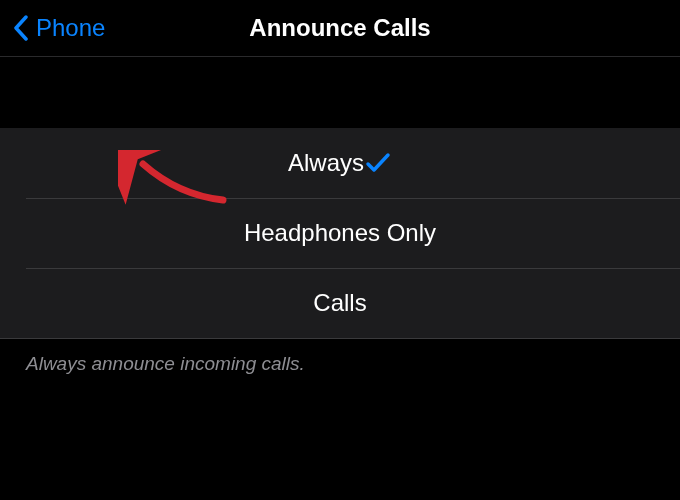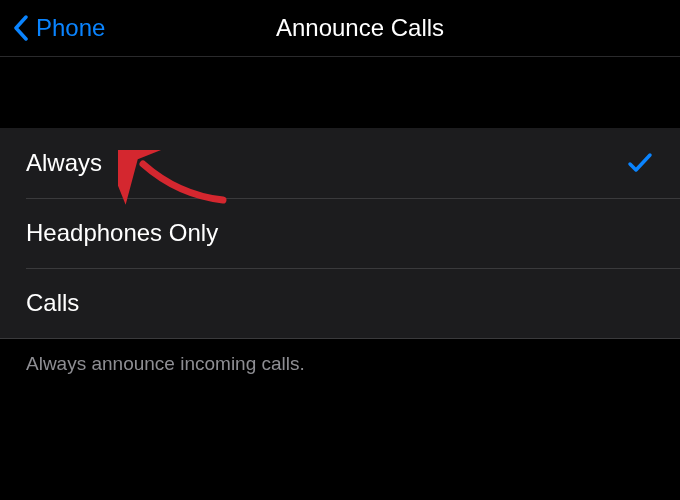--- a/index.html
+++ b/index.html
@@ -47,35 +47,34 @@
     .back-chevron svg {
       width: 16px;
       height: 26px;
     }
     .nav-title {
       position: absolute;
       left: 50%;
       transform: translateX(-50%);
       color: #fff;
       font-size: 24px;
-      font-weight: 400;
-      margin-left: 20px;
+      font-weight: 700;
     }
     .spacer {
       height: 72px;
       background: #000;
       border-top: 1px solid #2a2a2c;
     }
     .list {
       background: #1c1c1e;
     }
     .list-item {
       display: flex;
       align-items: center;
-      justify-content: space-between;
+      justify-content: center;
       height: 70px;
       padding: 12px 26px;
       cursor: pointer;
       position: relative;
     }
     .list-item + .list-item::before {
       content: "";
       position: absolute;
       top: 0;
       left: 26px;
@@ -98,20 +97,21 @@
     .checkmark svg {
       width: 26px;
       height: 26px;
     }
     .footer-text {
       padding: 14px 26px;
       color: #8e8e93;
       font-size: 19px;
       border-top: 1px solid #3a3a3c;
       background: #000;
+      font-style: italic;
     }
     .annotation-arrow {
       position: absolute;
       pointer-events: none;
       z-index: 100;
     }
   </style>
 </head>
 <body>
 

